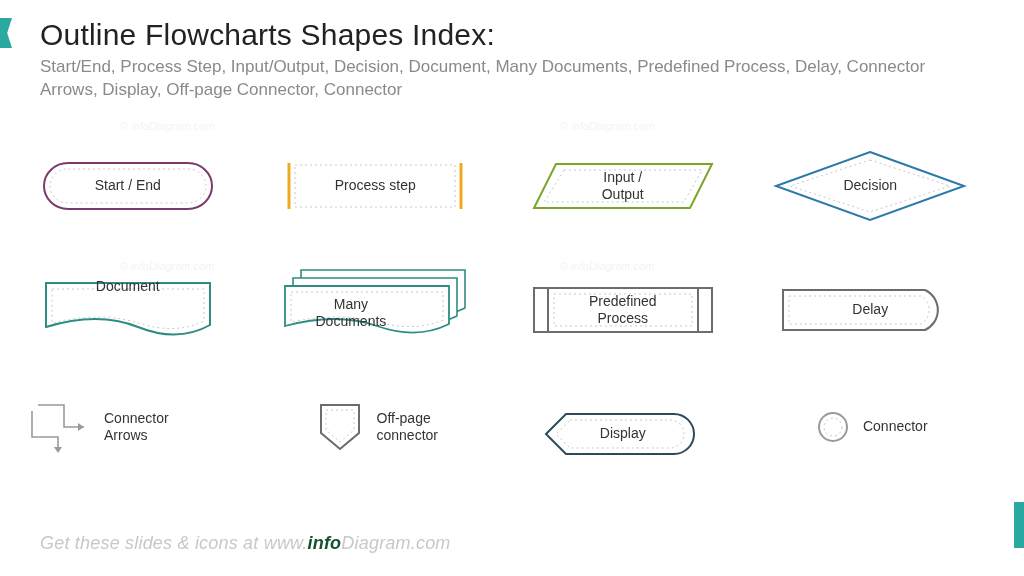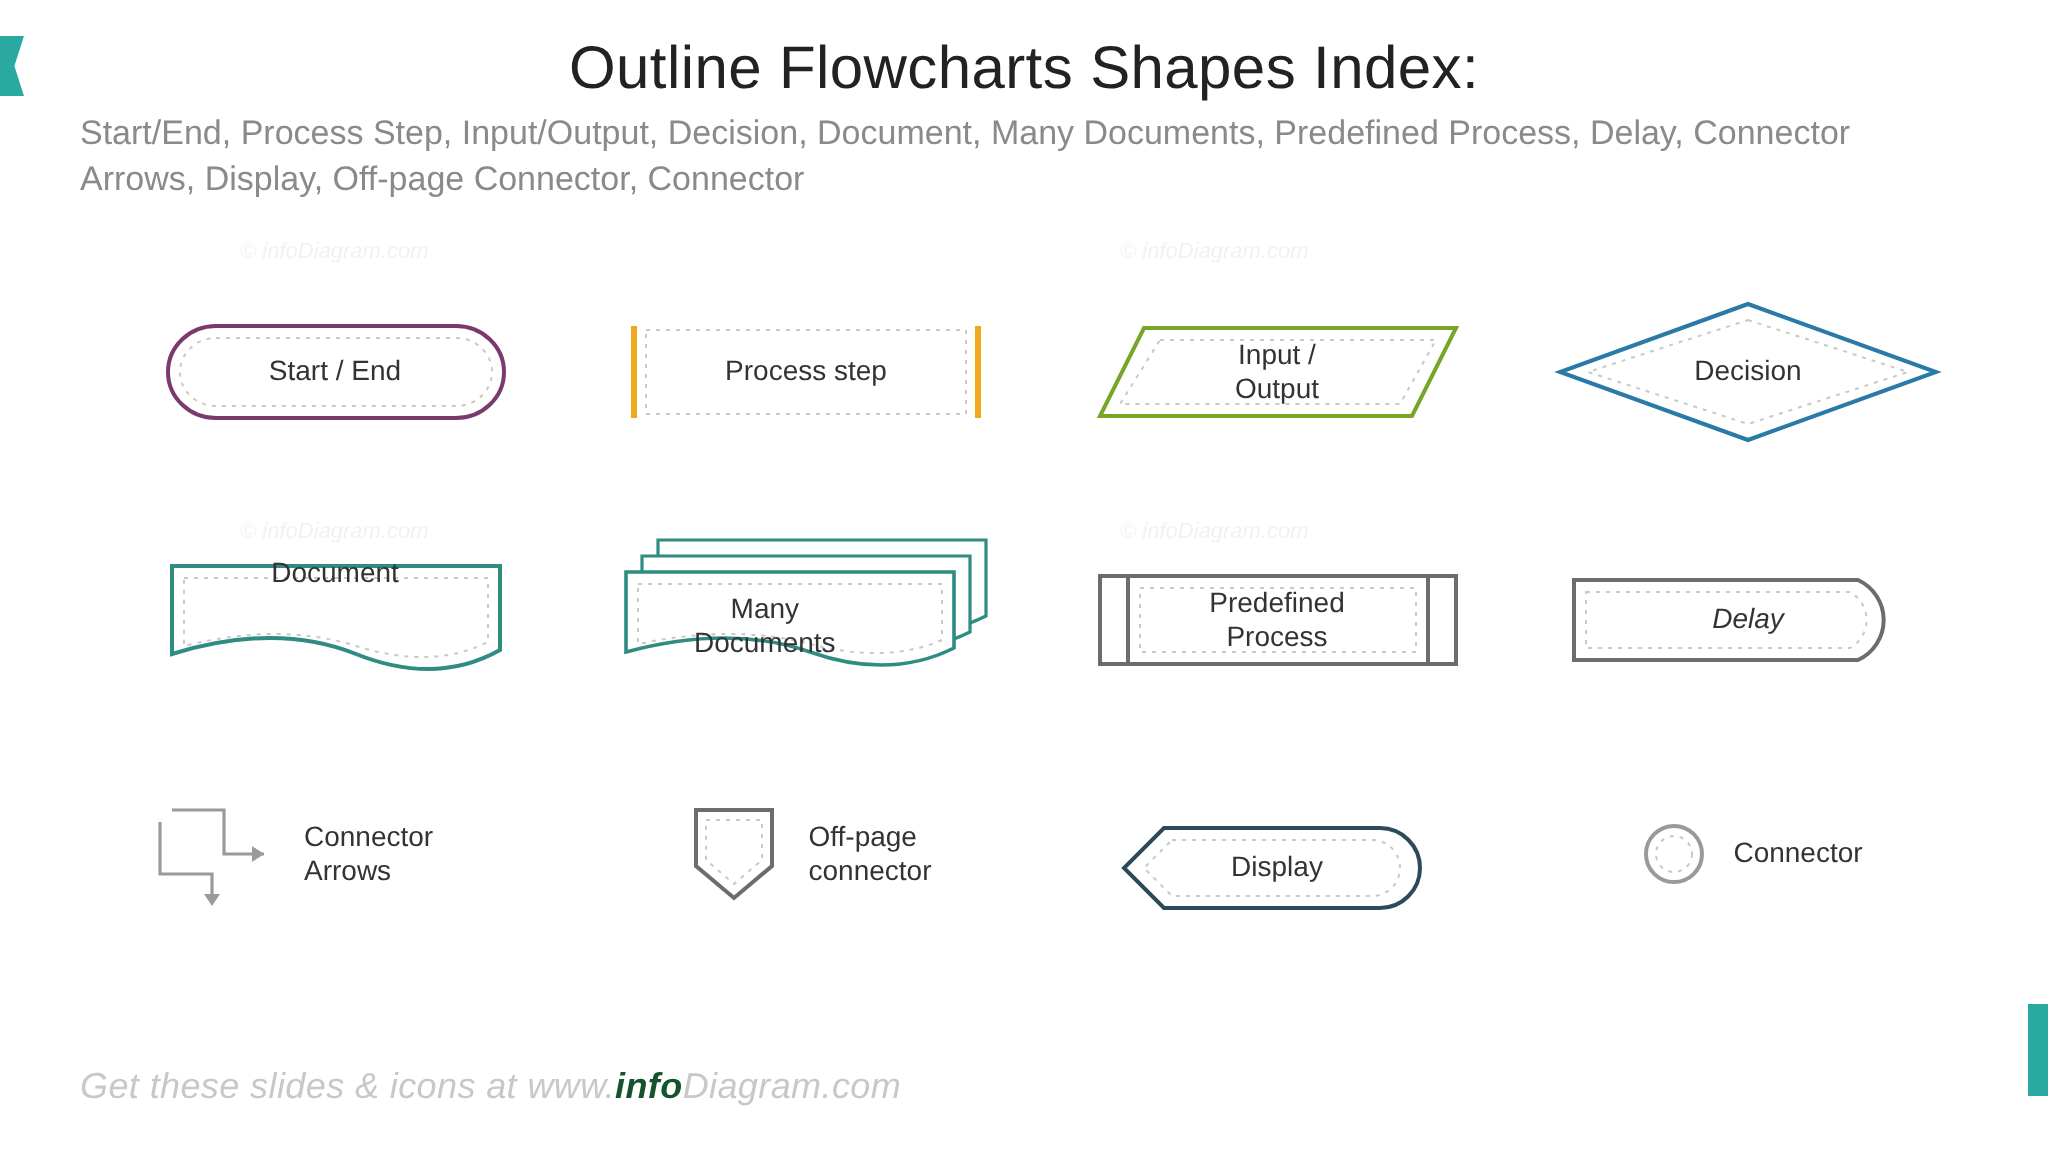--- a/index.html
+++ b/index.html
@@ -24,35 +24,34 @@
     background: #2aa9a1;
   }
   .header {
     padding: 18px 40px 6px 40px;
   }
   .title {
     font-size: 30px;
     font-weight: 400;
     color: #222;
     letter-spacing: 0.2px;
-    text-align: center;
   }
   .subtitle {
     font-size: 17px;
     color: #8a8a8a;
     margin-top: 4px;
     line-height: 1.35;
     max-width: 940px;
   }
   .grid {
     display: grid;
     grid-template-columns: repeat(4, 1fr);
     column-gap: 16px;
     row-gap: 40px;
-    padding: 36px 50px 10px 72px;
+    padding: 36px 50px 10px 24px;
     gap: 40px;
   }
   .cell {
     display: flex;
     align-items: center;
     justify-content: center;
     position: relative;
     height: 84px;
   }
   .shape-label {
@@ -172,21 +171,21 @@
     </svg>
     <span class="shape-label" style="position:absolute; white-space:pre-line;">Predefined
 Process</span>
   </div>
 
   <div class="cell">
     <svg width="190" height="56">
       <path d="M8 8 H150 A22 22 0 0 1 150 48 H8 Z" fill="none" stroke-width="2" stroke="#6c6c6c"></path>
       <path d="M14 14 H146 A16 16 0 0 1 146 42 H14 Z" fill="none" stroke-width="1" stroke-dasharray="2 3" stroke="#c8c8c8"></path>
     </svg>
-    <span class="shape-label" style="position:absolute;font-style:italic;">Delay</span>
+    <span class="shape-label" style="position:absolute;">Delay</span>
   </div>
 
   <div class="cell row3">
     <svg width="70" height="60">
       <path d="M14 8 H40 V30 H60" fill="none" stroke-width="1.6" stroke="#9a9a9a"></path>
       <path d="M8 14 V40 H34 V52" fill="none" stroke-width="1.6" stroke="#9a9a9a"></path>
       <polygon points="60,30 54,26 54,34" fill="#9a9a9a"></polygon>
       <polygon points="34,56 30,50 38,50" fill="#9a9a9a"></polygon>
     </svg>
     <span class="shape-label" style="white-space:pre-line;">Connector

